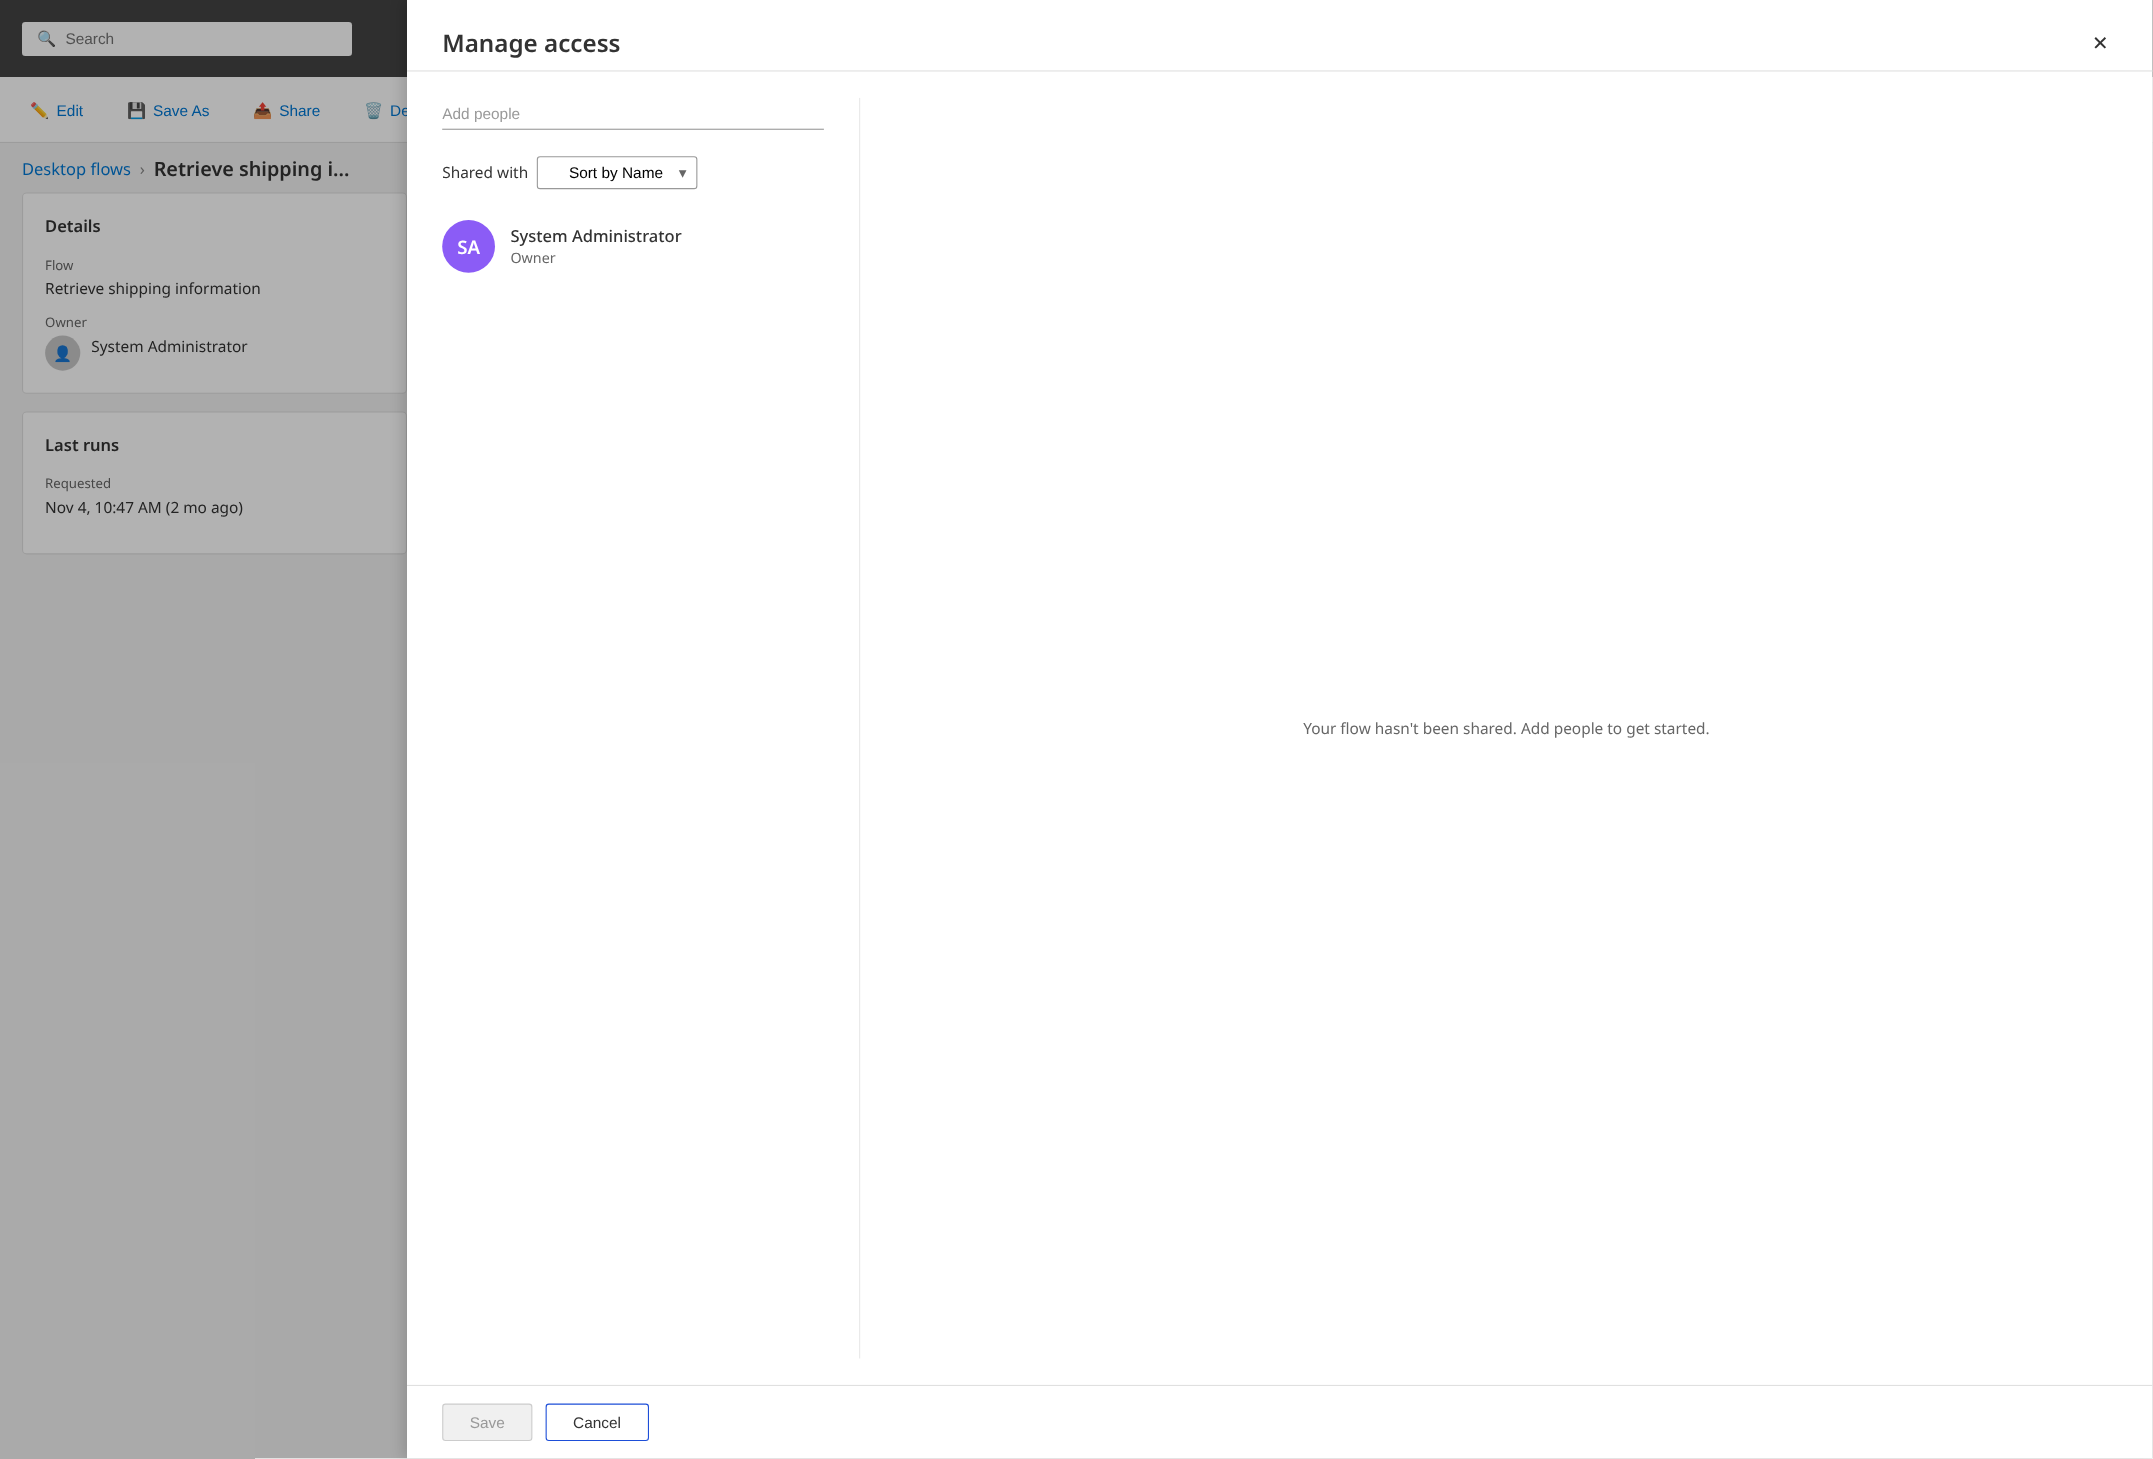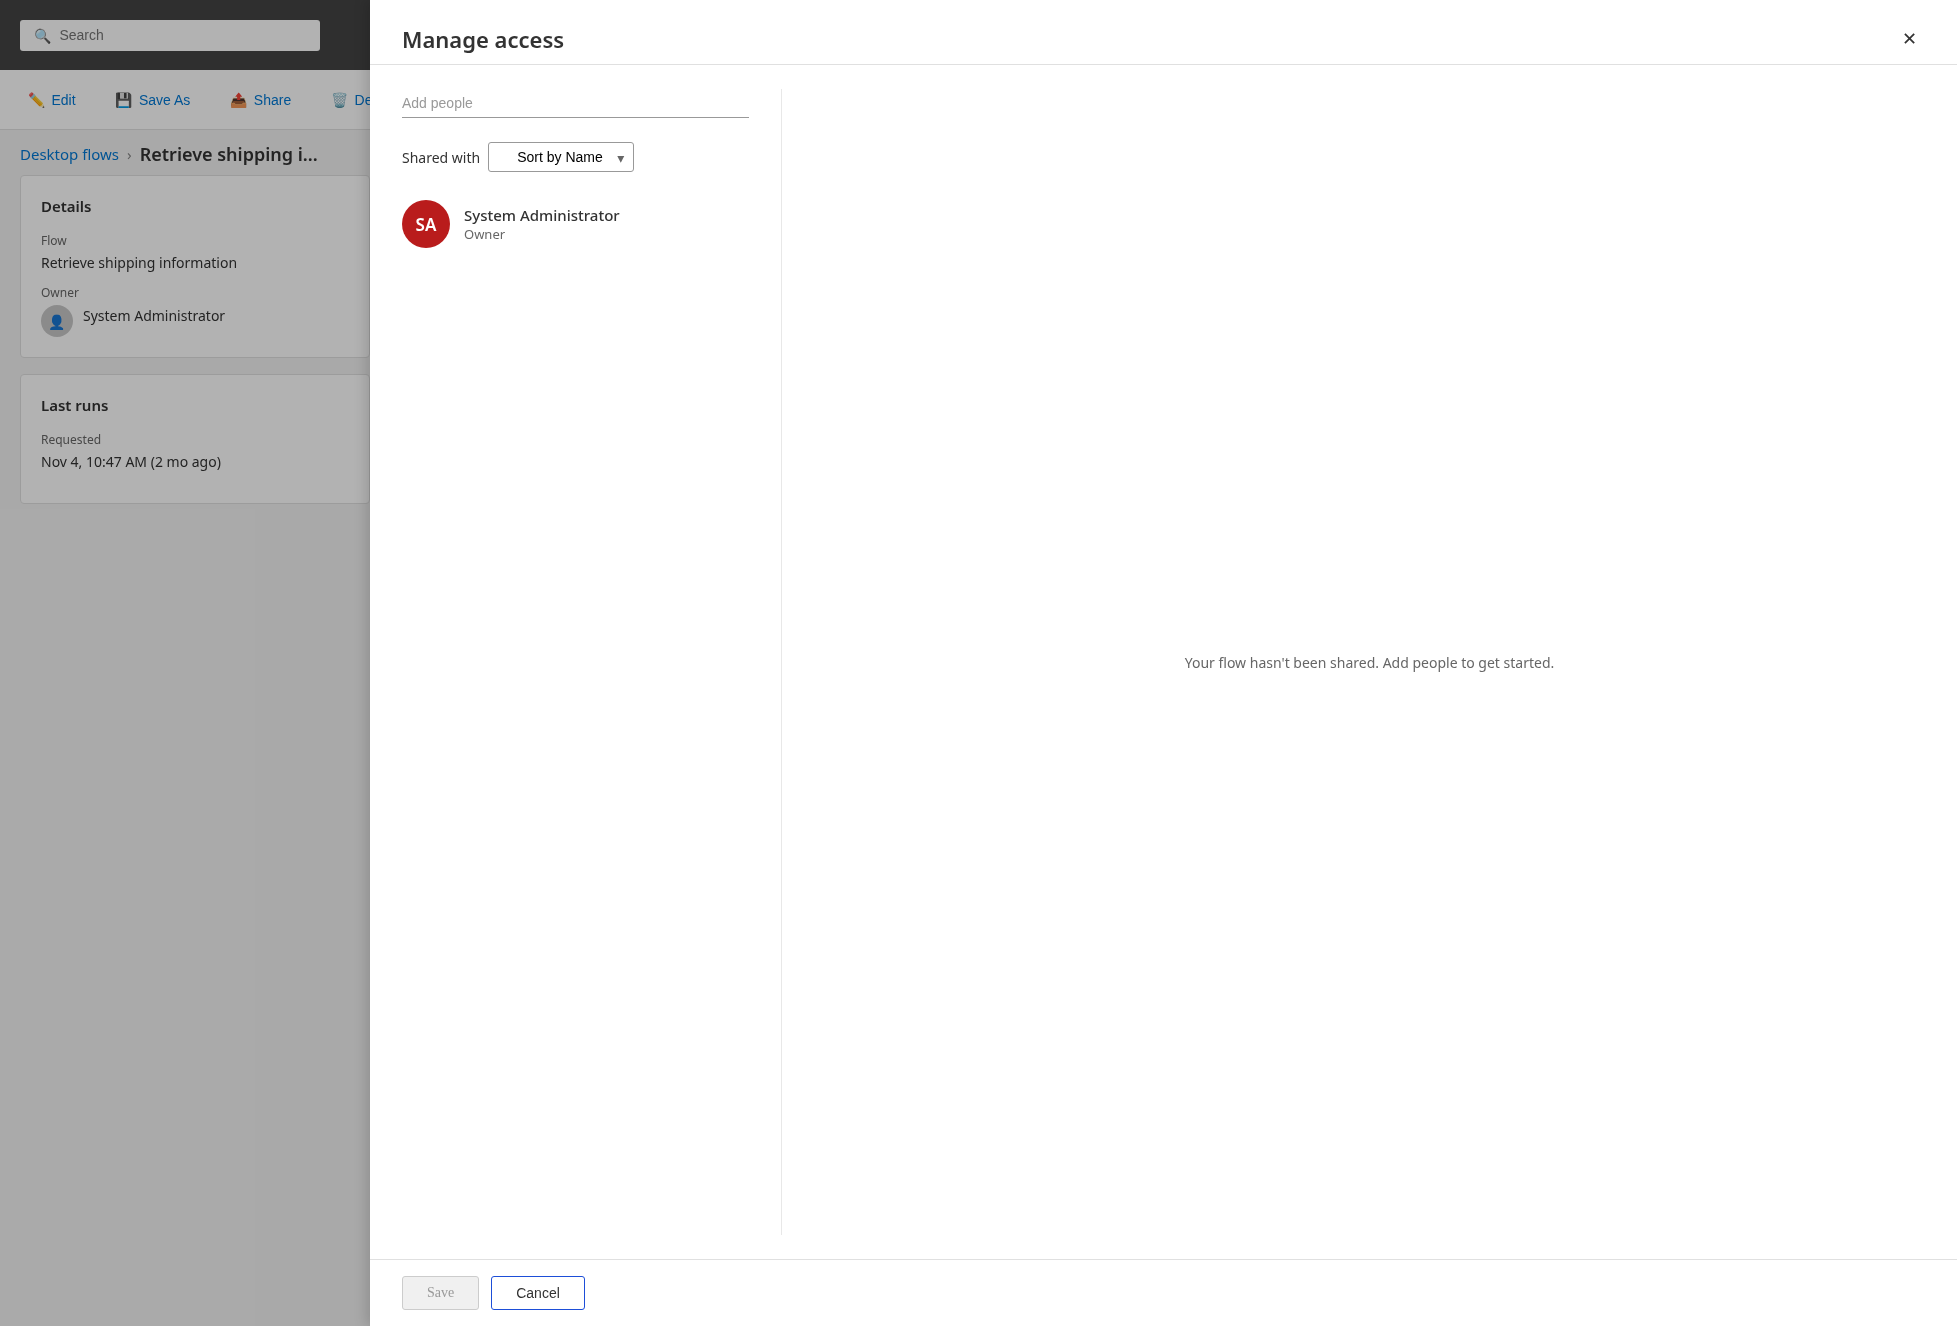--- a/index.html
+++ b/index.html
@@ -295,21 +295,21 @@
     .user-entry {
       display: flex;
       align-items: center;
       gap: 14px;
       padding: 8px 0;
     }
 
     .user-avatar-large {
       width: 48px; height: 48px;
       border-radius: 50%;
-      background: #b91c1c;
+      background: #8b5cf6;
       display: flex;
       align-items: center;
       justify-content: center;
       color: #fff;
       font-size: 17px;
       font-weight: 600;
       flex-shrink: 0;
     }
 
     .user-name {
@@ -333,21 +333,20 @@
     }
 
     .btn-save {
       padding: 8px 24px;
       background: #f0f0f0;
       border: 1px solid #ccc;
       border-radius: 3px;
       font-size: 14px;
       color: #999;
       cursor: not-allowed;
-      font-family: Liberation Serif, serif;
     }
 
     .btn-cancel {
       padding: 8px 24px;
       background: #fff;
       border: 1px solid #1d4ed8;
       border-radius: 3px;
       font-size: 14px;
       color: #333;
       cursor: pointer;

